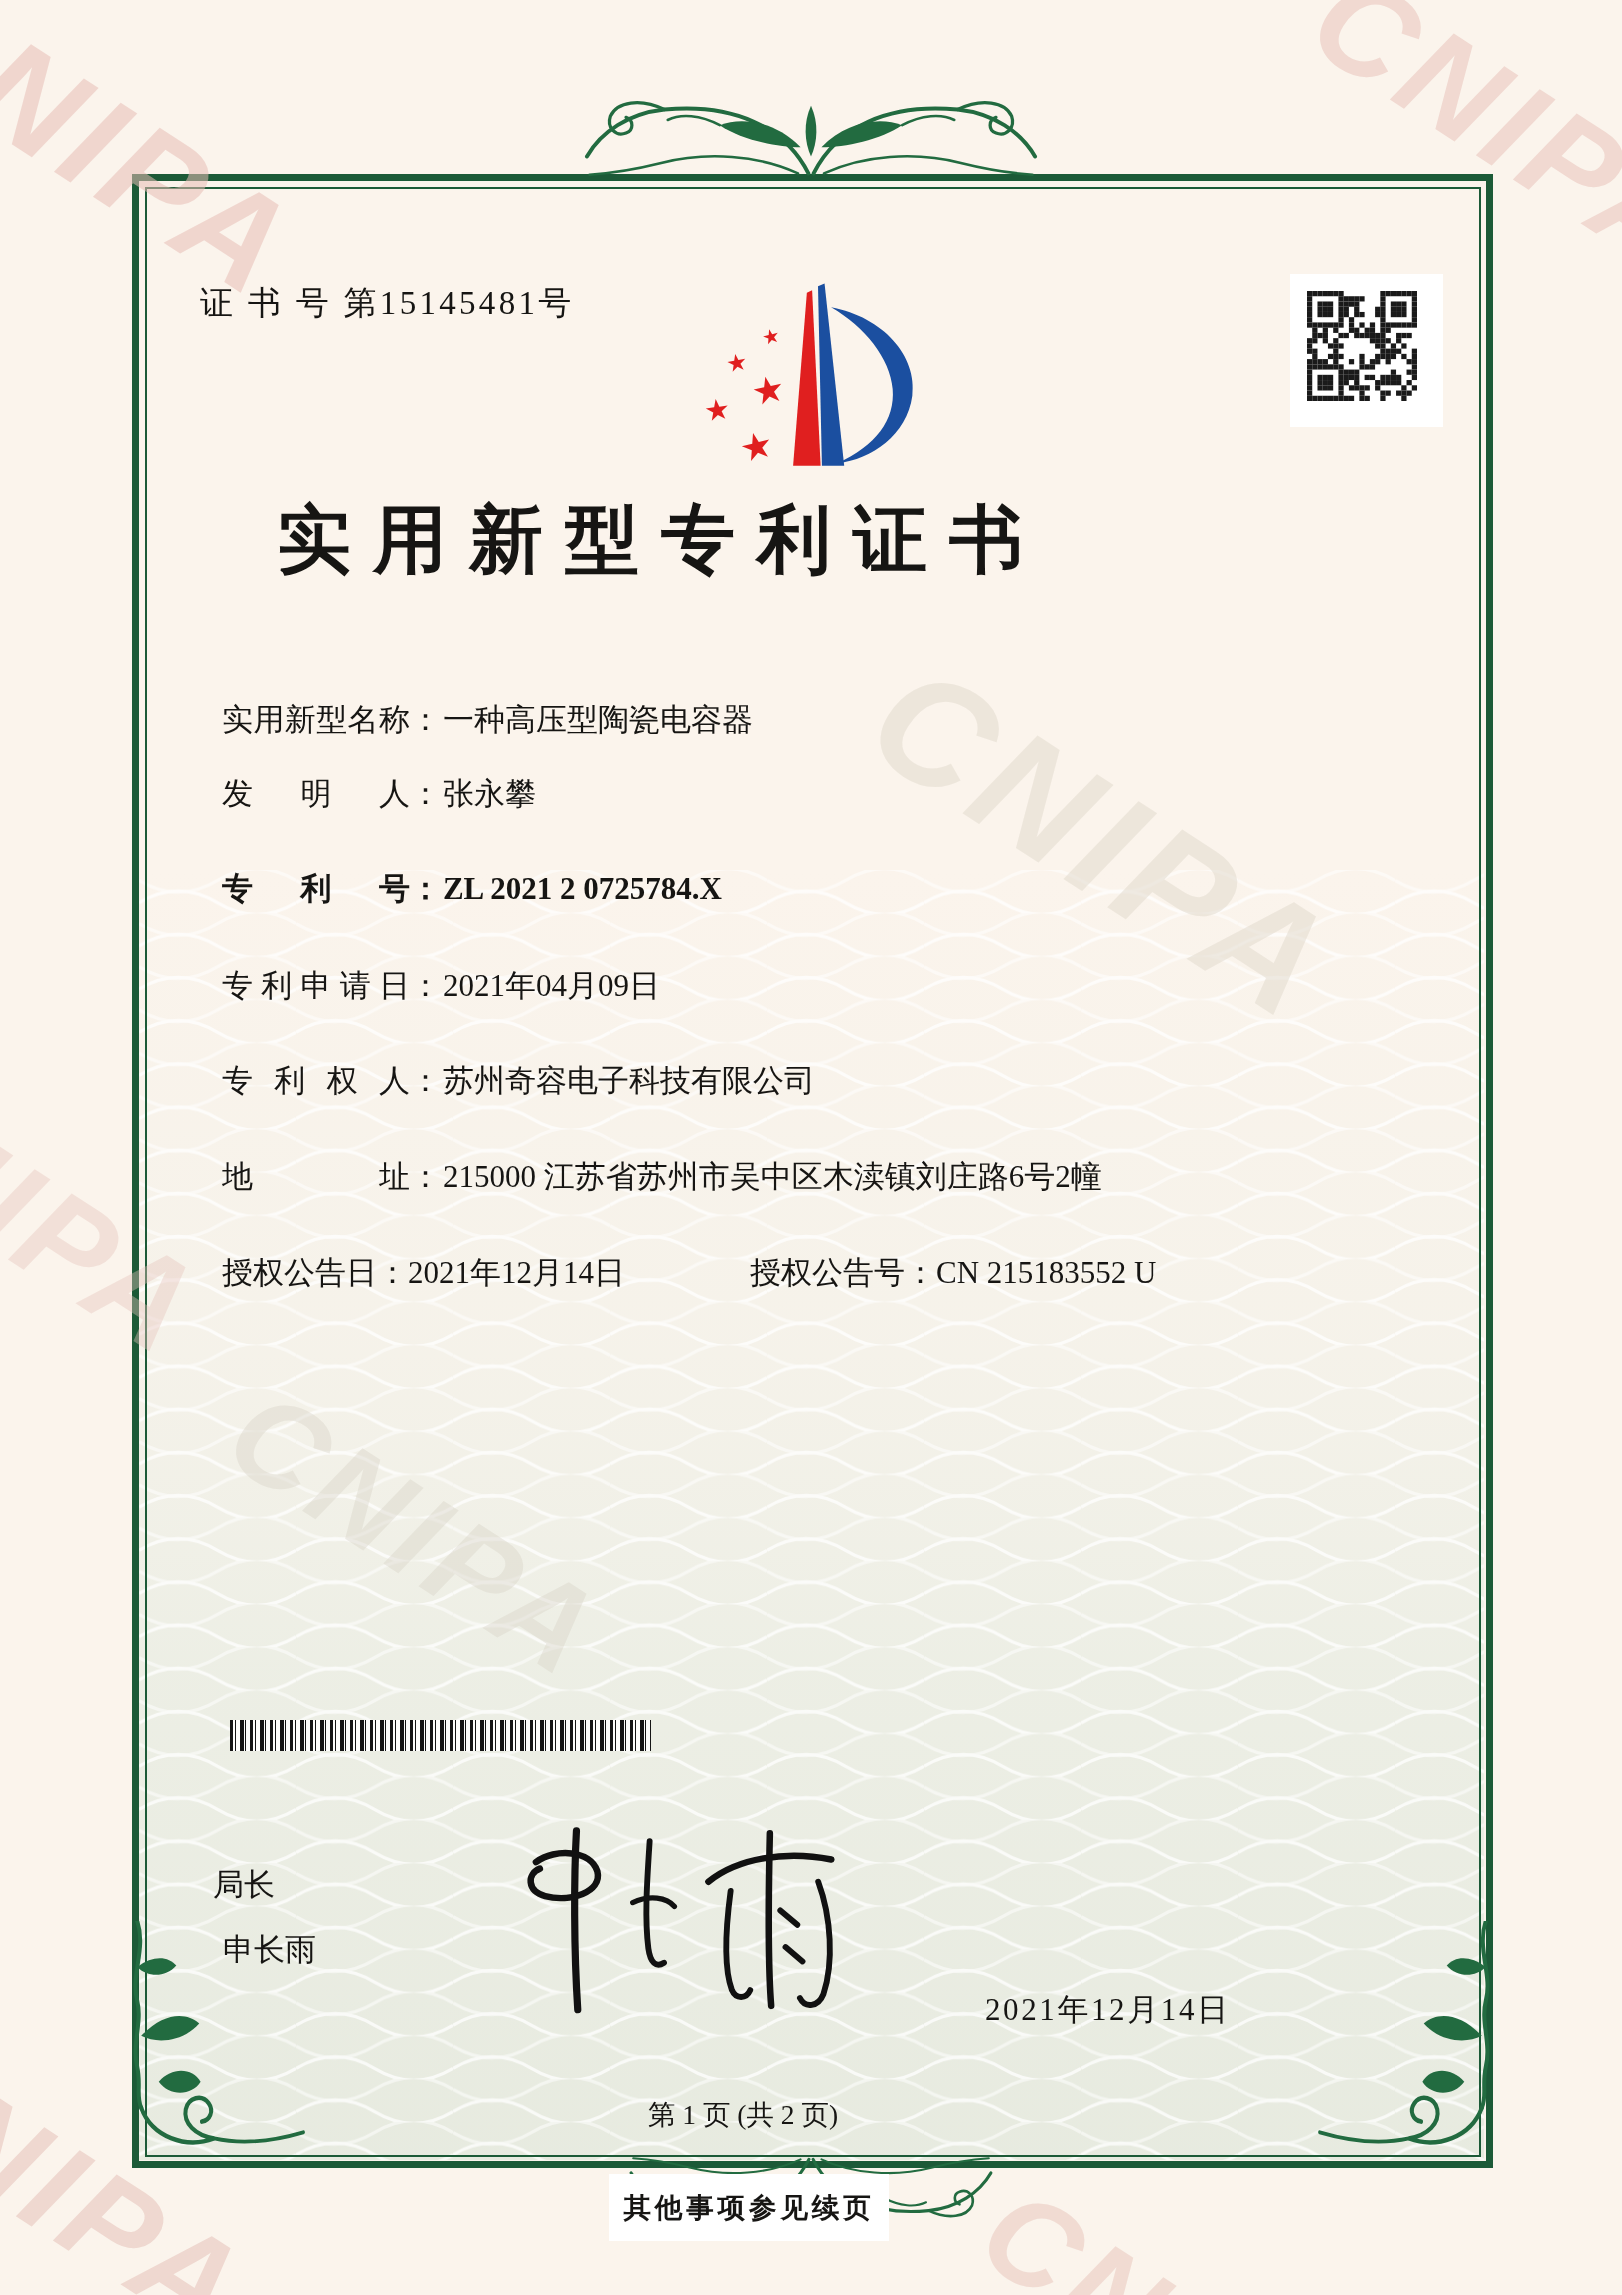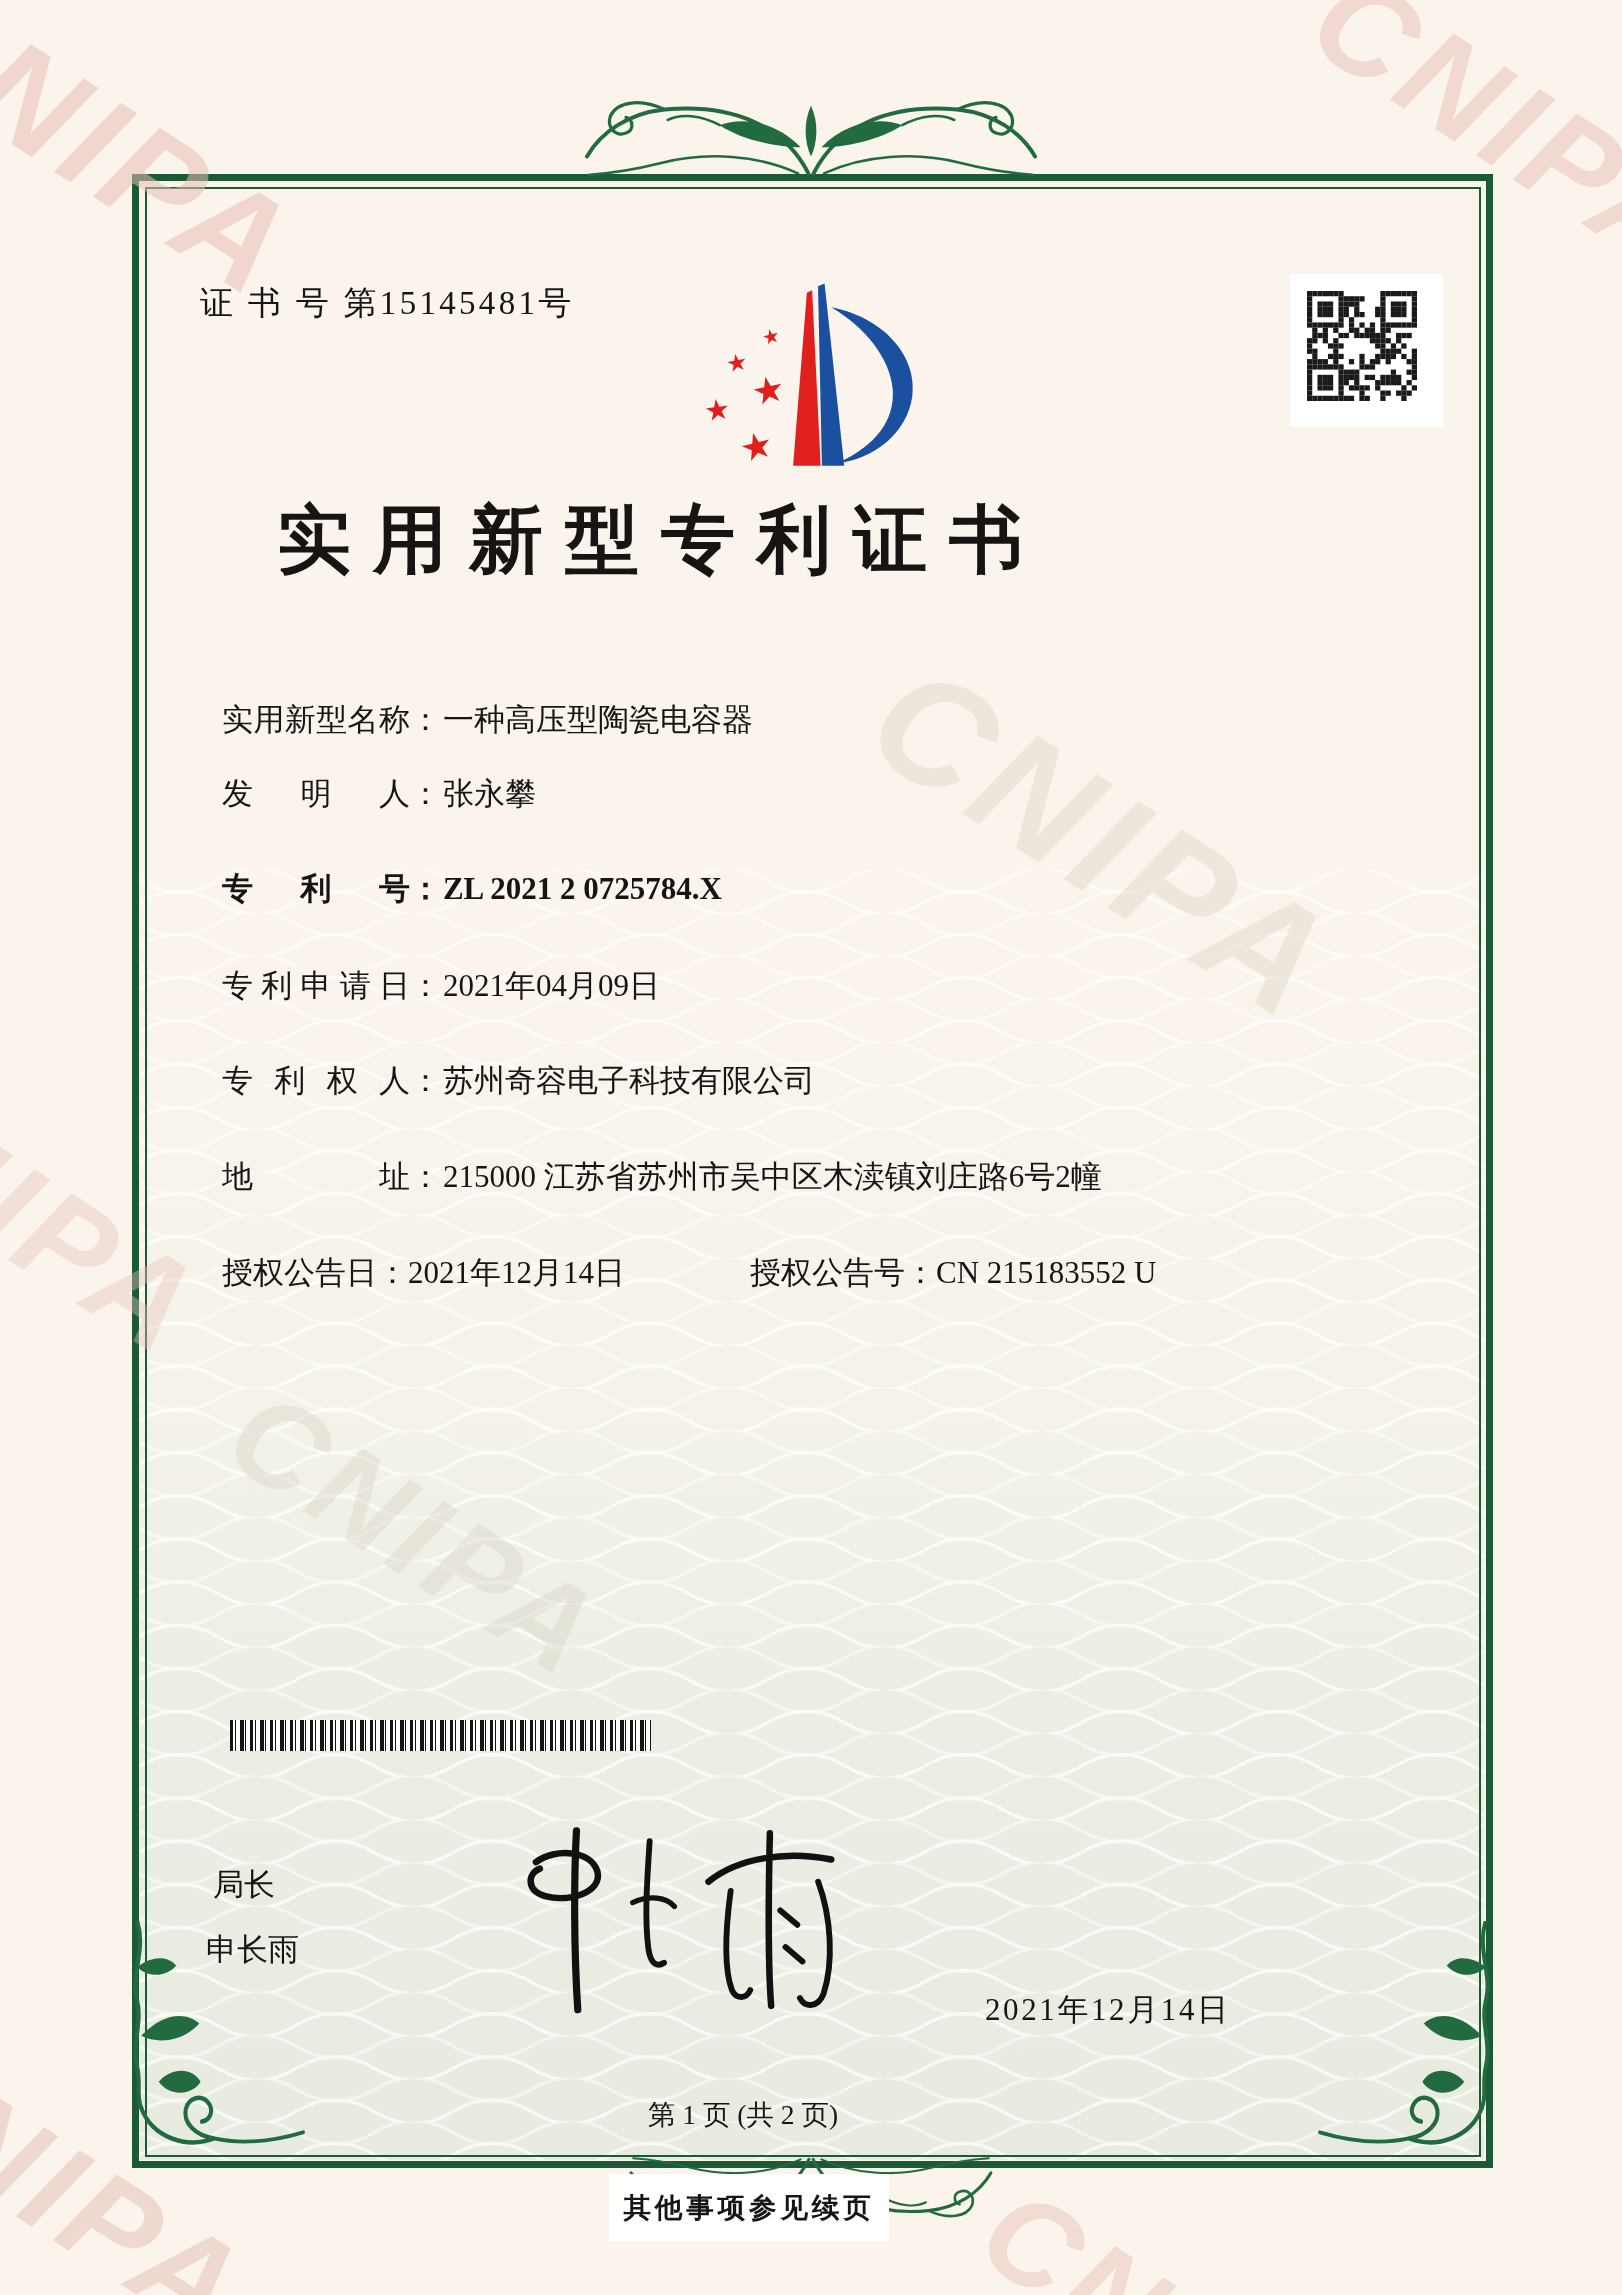--- a/index.html
+++ b/index.html
@@ -38,21 +38,21 @@
   
   .body-text{left:222px;top:1332px;width:1175px;font-size:30px;line-height:48px;
              text-align:justify;z-index:5;}
   .body-text p{margin:0;text-indent:60px;}
 
   
   .barcode{left:230px;top:1720px;width:421px;height:31px;z-index:5;
     background:repeating-linear-gradient(90deg,#151515 0 2.6px,#fdfdfb 2.6px 4.6px,#151515 4.6px 5.9px,
       #fdfdfb 5.9px 9.8px,#151515 9.8px 13.7px,#fdfdfb 13.7px 15px,#151515 15px 16.4px,#fdfdfb 16.4px 20px);}
   .director-title{left:213px;top:1864px;font-size:31px;z-index:5;}
-  .director-name{left:206px;top:1929px;font-size:31px;z-index:5;}
+  .director-name{left:223px;top:1929px;font-size:31px;z-index:5;}
   .signature{left:478px;top:1819px;z-index:5;}
   .issue-date{left:985px;top:1989px;font-size:31px;letter-spacing:2.6px;z-index:5;}
   .page-info{left:589px;top:2097px;width:308px;text-align:center;font-size:27.5px;z-index:5;}
   .footer-box{left:609px;top:2174px;width:280px;height:67px;background:#ffffff;z-index:6;
               display:flex;align-items:center;justify-content:center;}
   .footer-box span{font-size:27.5px;letter-spacing:3.9px;font-weight:bold;}
 
   .orn{z-index:3;pointer-events:none;}
   .orn-bottom{transform:scaleY(-1);}
   .vine-right{transform:scaleX(-1);}

